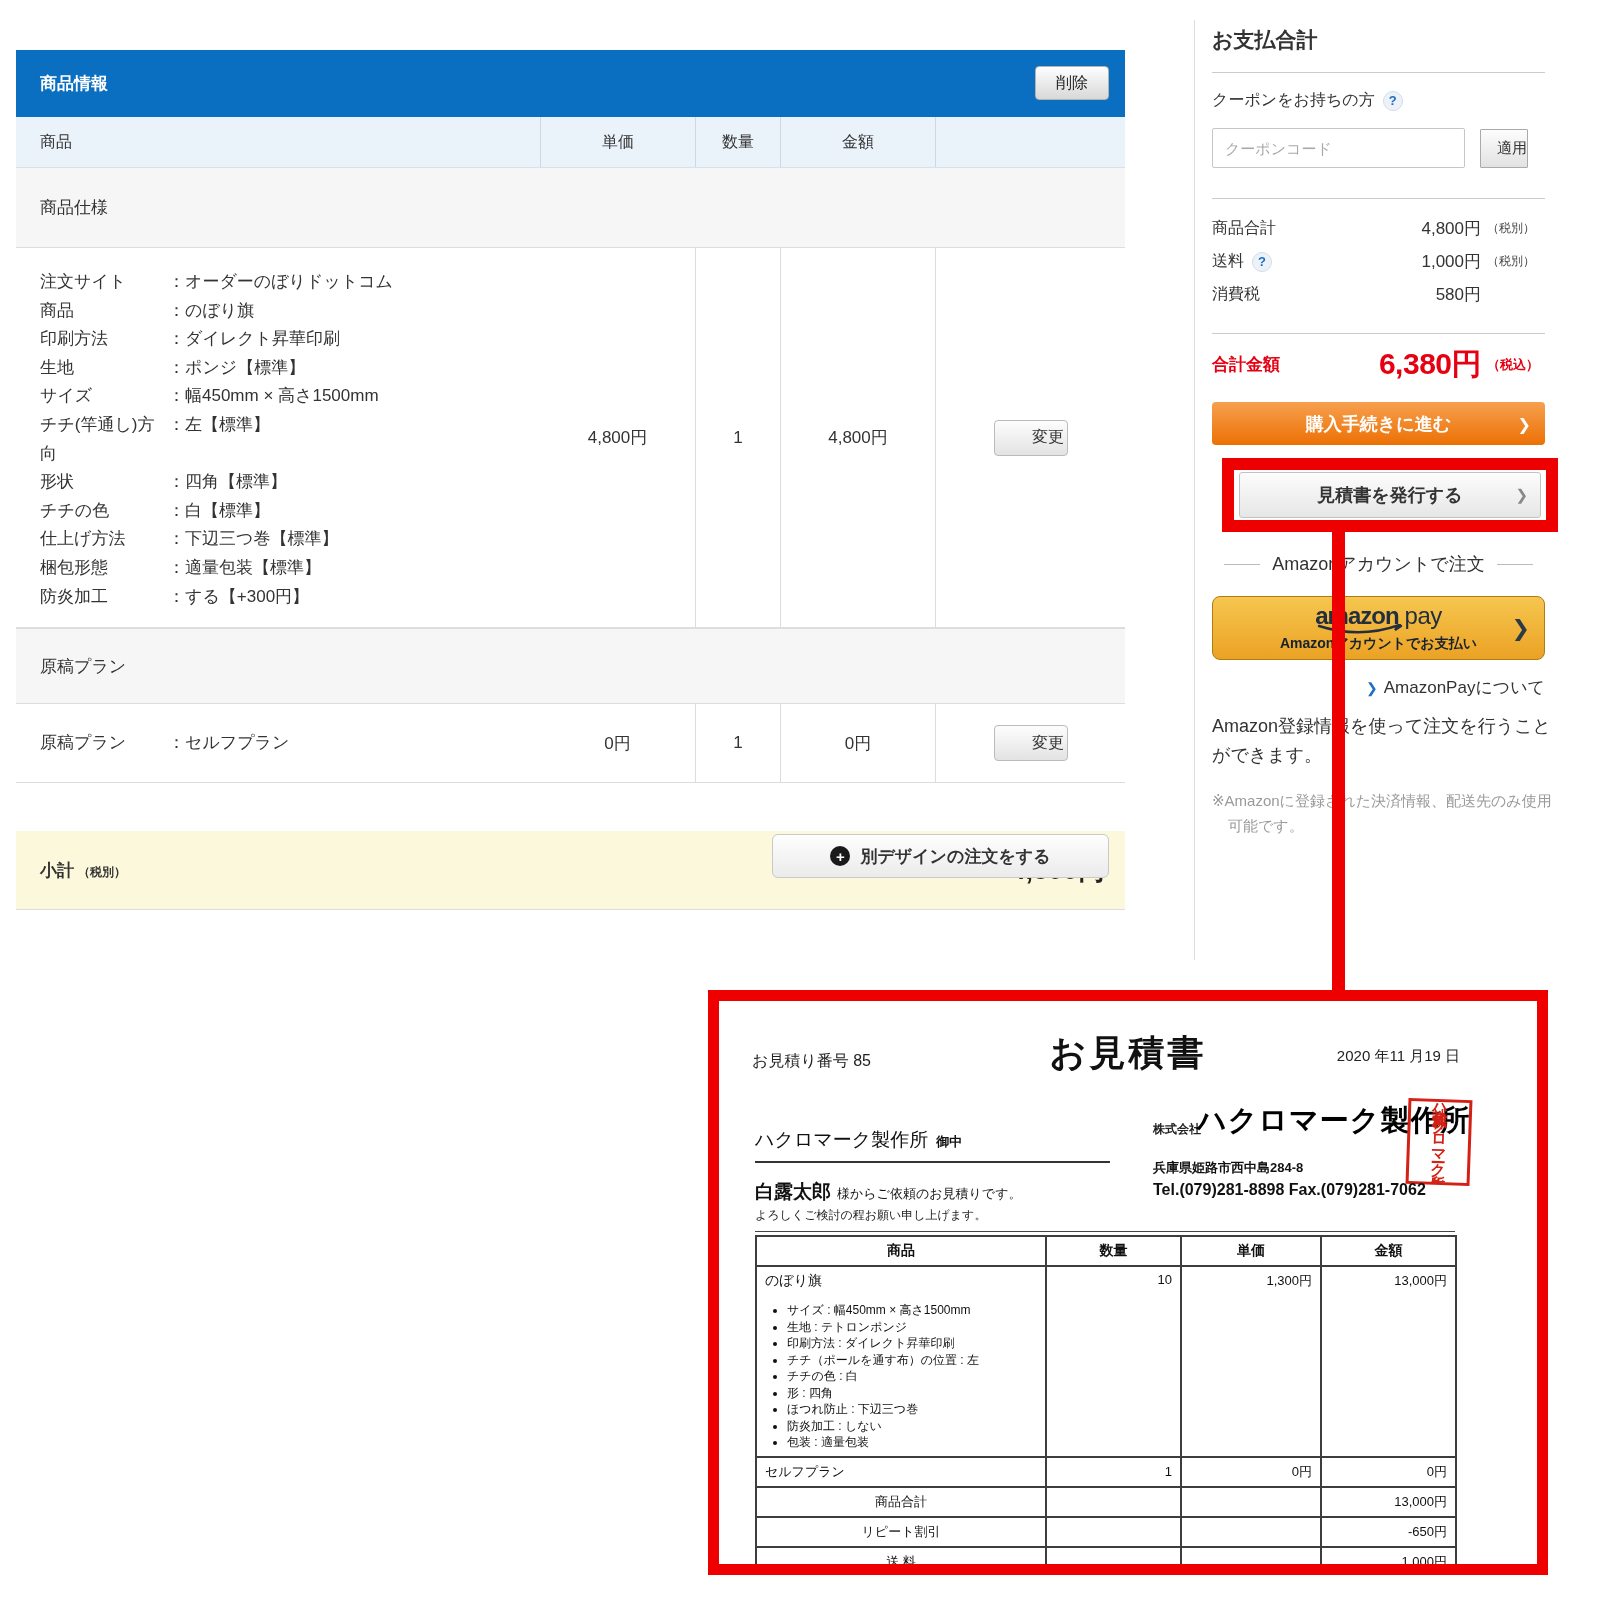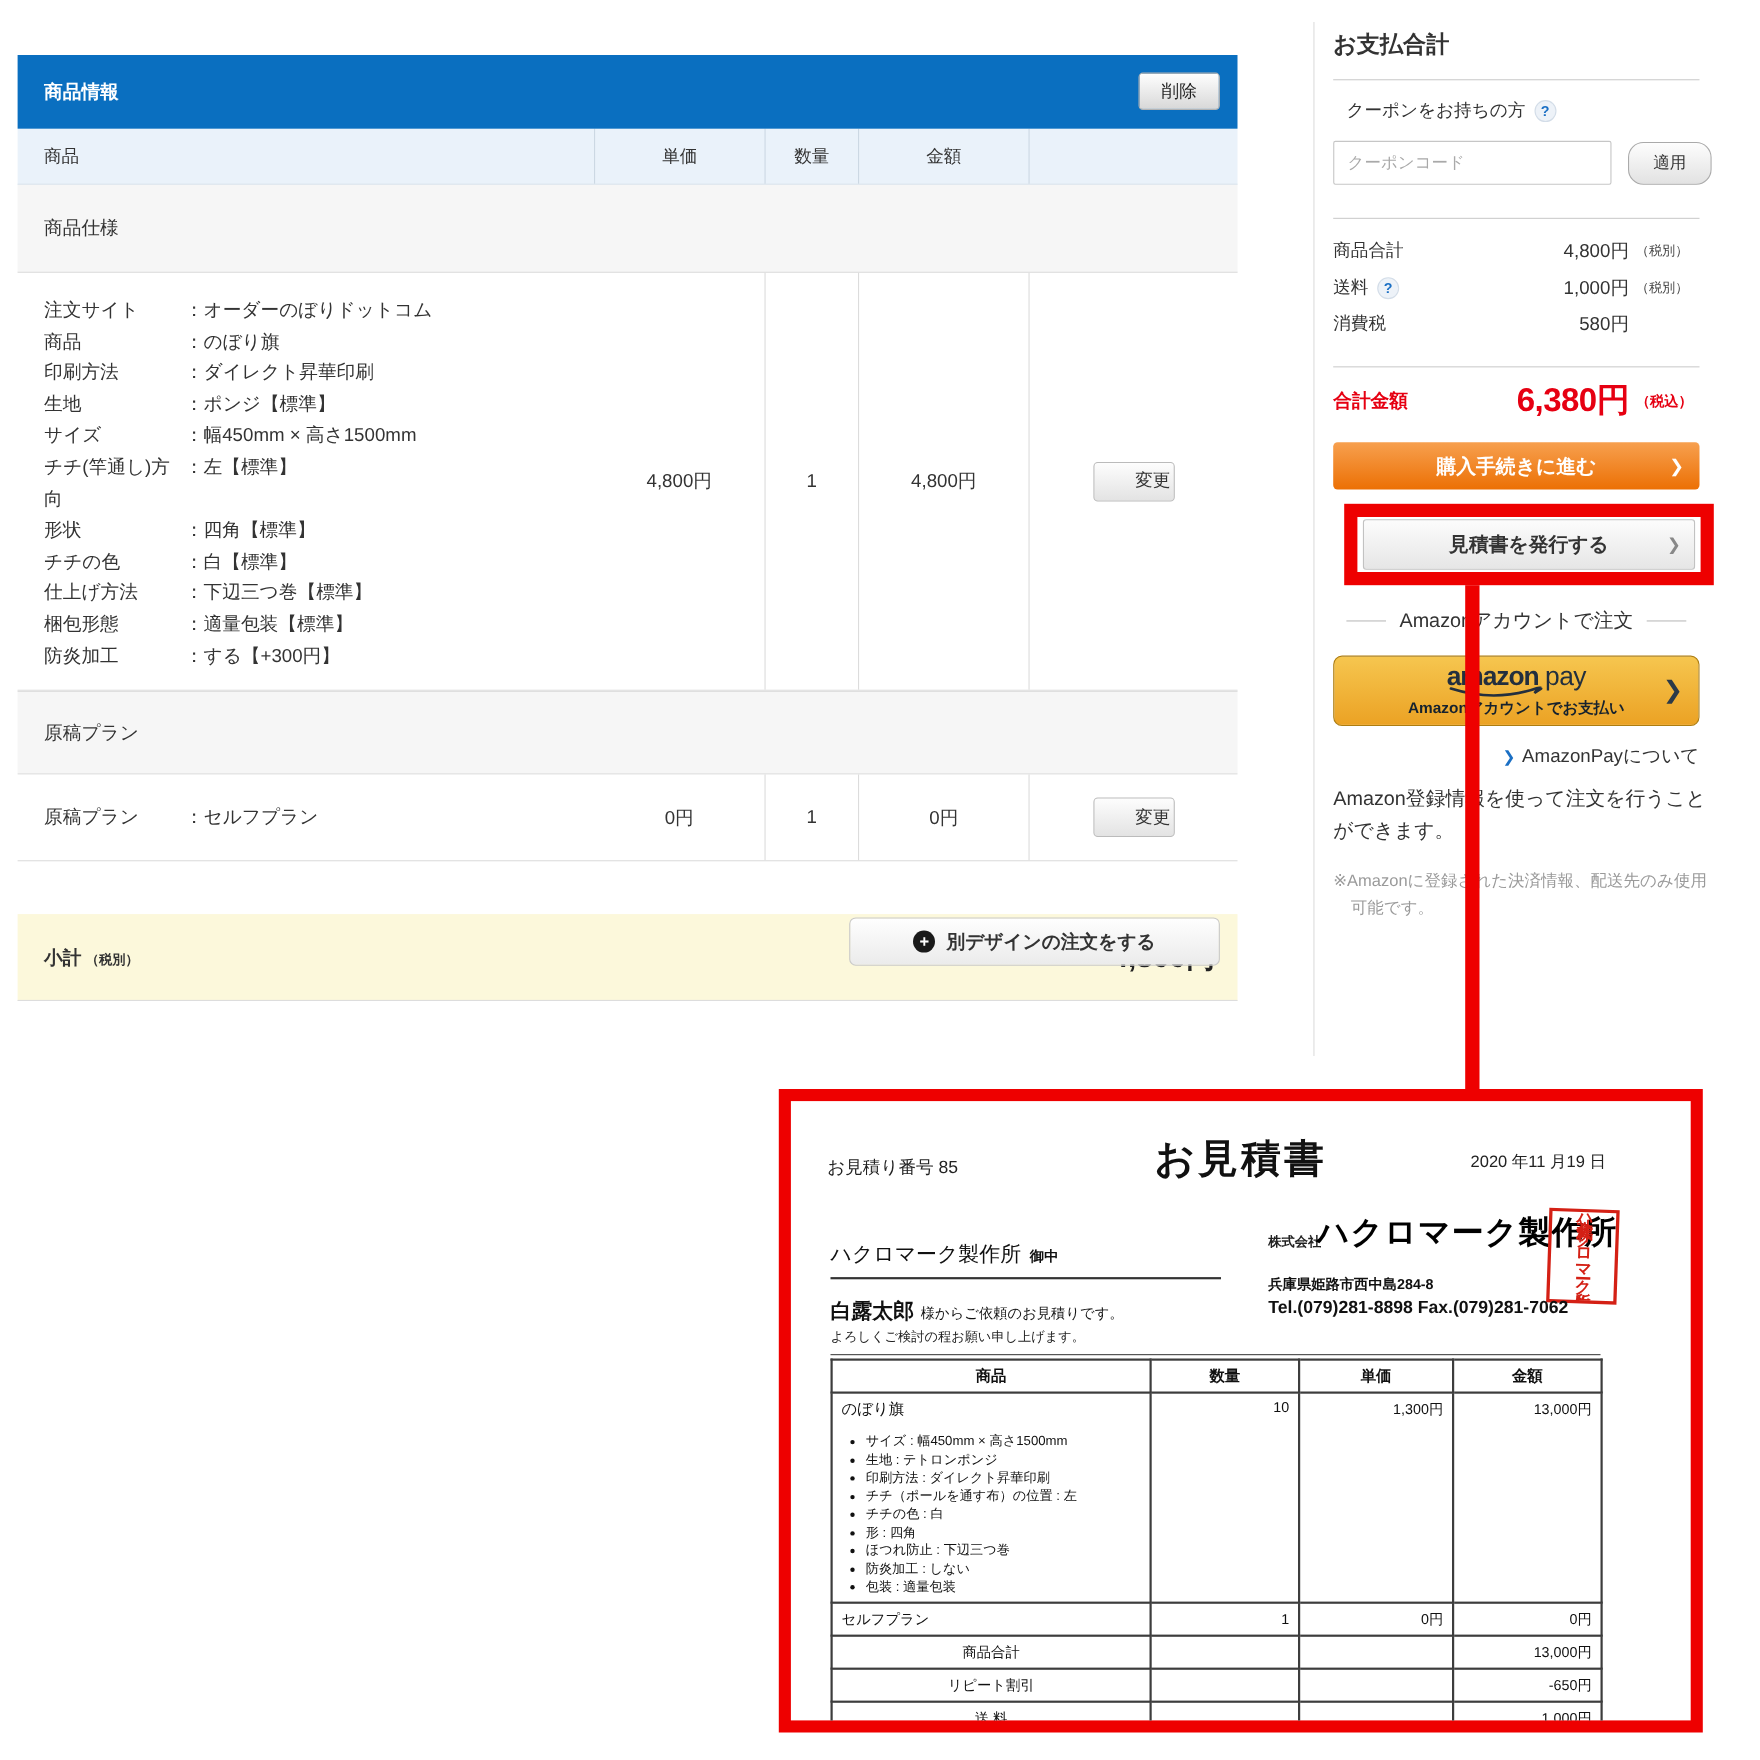--- a/index.html
+++ b/index.html
@@ -48,28 +48,28 @@
 
   
   #v-divider { position:absolute; left:1194px; top:20px; width:1px; height:940px; background:#ddd; }
   #sidebar { position:absolute; left:1212px; top:0; width:333px; }
   .sb-title-clip { height:62px; overflow:hidden; position:relative; }
   .sb-title { position:absolute; top:26px; left:0; font-size:21px; font-weight:bold; color:#333; }
   .sb-hr { border:none; border-top:1px solid #ccc; }
   #hr1 { position:absolute; left:1212px; top:72px; width:333px; }
   #hr2 { position:absolute; left:1212px; top:198px; width:333px; }
   #hr3 { position:absolute; left:1212px; top:333px; width:333px; }
-  .coupon-label-row { position:absolute; left:1212px; top:90px; display:flex; align-items:center; gap:8px; font-size:16px; color:#333;margin-left:12px; }
+  .coupon-label-row { position:absolute; left:1212px; top:90px; display:flex; align-items:center; gap:8px; font-size:16px; color:#333; }
   .help-circle { width:20px; height:20px; border-radius:50%; background:#edf2f8; border:1px solid #d3dde8;
     color:#1a6fc4; font-size:13px; font-weight:bold; display:flex; align-items:center; justify-content:center; cursor:pointer; }
   .coupon-input { position:absolute; left:1212px; top:128px; width:253px; height:40px; border:1px solid #c6c6c6; border-radius:2px;
     padding:0 12px; font-size:15px; color:#333; font-family:inherit; }
   .coupon-input::placeholder { color:#a9a9a9; }
-  .btn-apply { position:absolute; left:1480px; top:129px; width:76px; height:39px;
-    background:linear-gradient(#fdfdfd,#e2e2e2); border:1px solid #aaa; border-radius:14px; font-size:15px; color:#333; cursor:pointer; }
+  .btn-apply { position:absolute; left:1480px; top:129px; width:48px; height:39px;
+    background:linear-gradient(#fdfdfd,#e2e2e2); border:1px solid #aaa; border-radius:1px; font-size:15px; color:#333; cursor:pointer;text-align:right; }
   .sum-row { position:absolute; left:1212px; width:333px; height:33px; display:flex; align-items:center; font-size:16px; color:#333; }
   .sum-row .slabel { display:flex; align-items:center; gap:8px; }
   .sum-row .sval { margin-left:auto; font-size:17px; }
   .sum-row .ssfx { width:64px; text-align:left; font-size:12px; color:#444; padding-left:6px; }
   #sum0 { top:212px; } #sum1 { top:245px; } #sum2 { top:278px; }
   .total-row { position:absolute; left:1212px; top:344px; width:333px; display:flex; align-items:center; }
   .total-row .tlabel { font-size:17px; font-weight:bold; color:#e60012; }
   .total-row .tval { margin-left:auto; font-size:30px; font-weight:bold; color:#e60012; letter-spacing:-0.5px; }
   .total-row .tsfx { width:64px; font-size:13px; font-weight:bold; color:#e60012; padding-left:6px; }
   .btn-checkout { position:absolute; left:1212px; top:402px; width:333px; height:43px;

